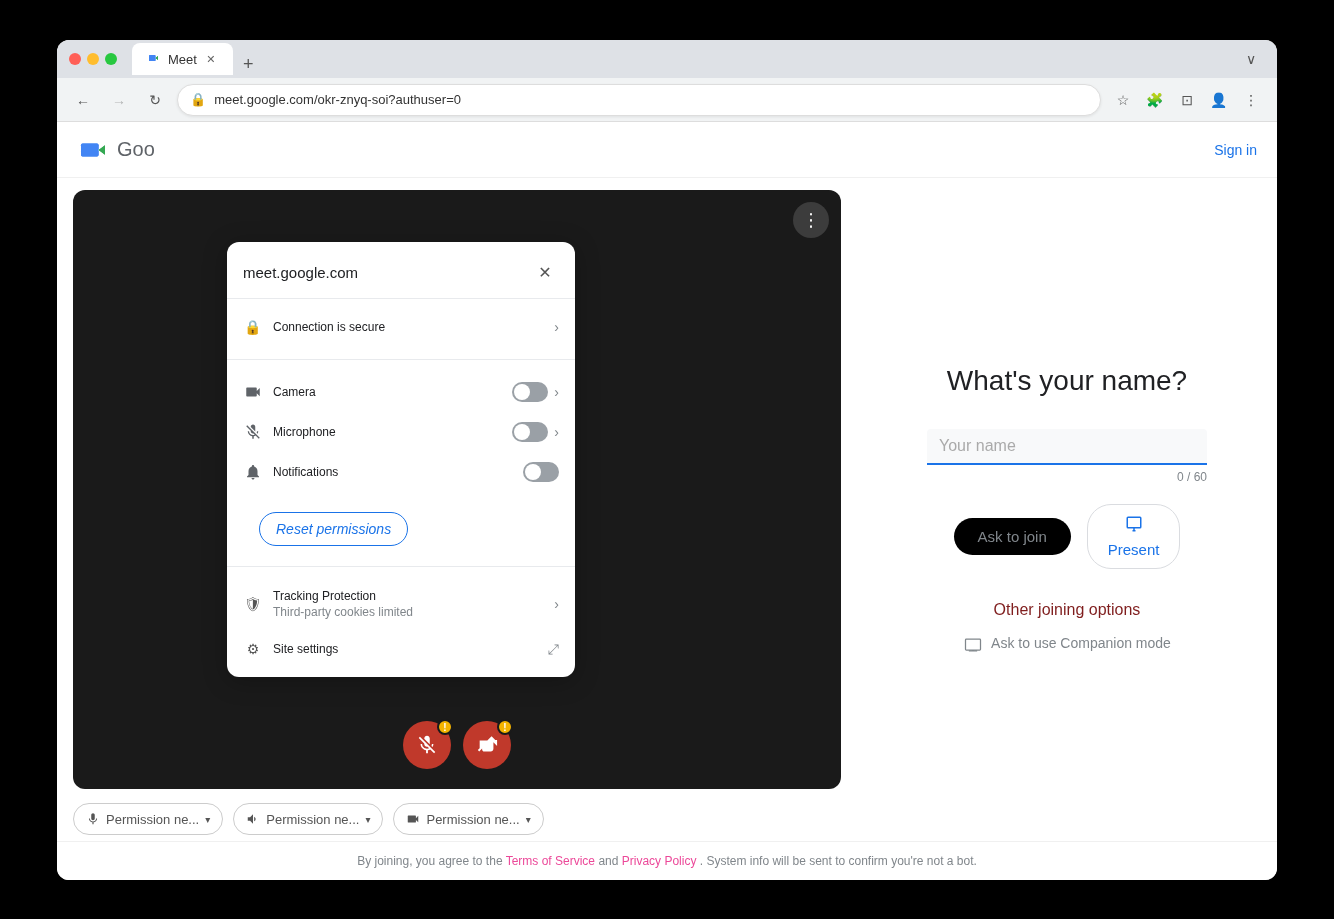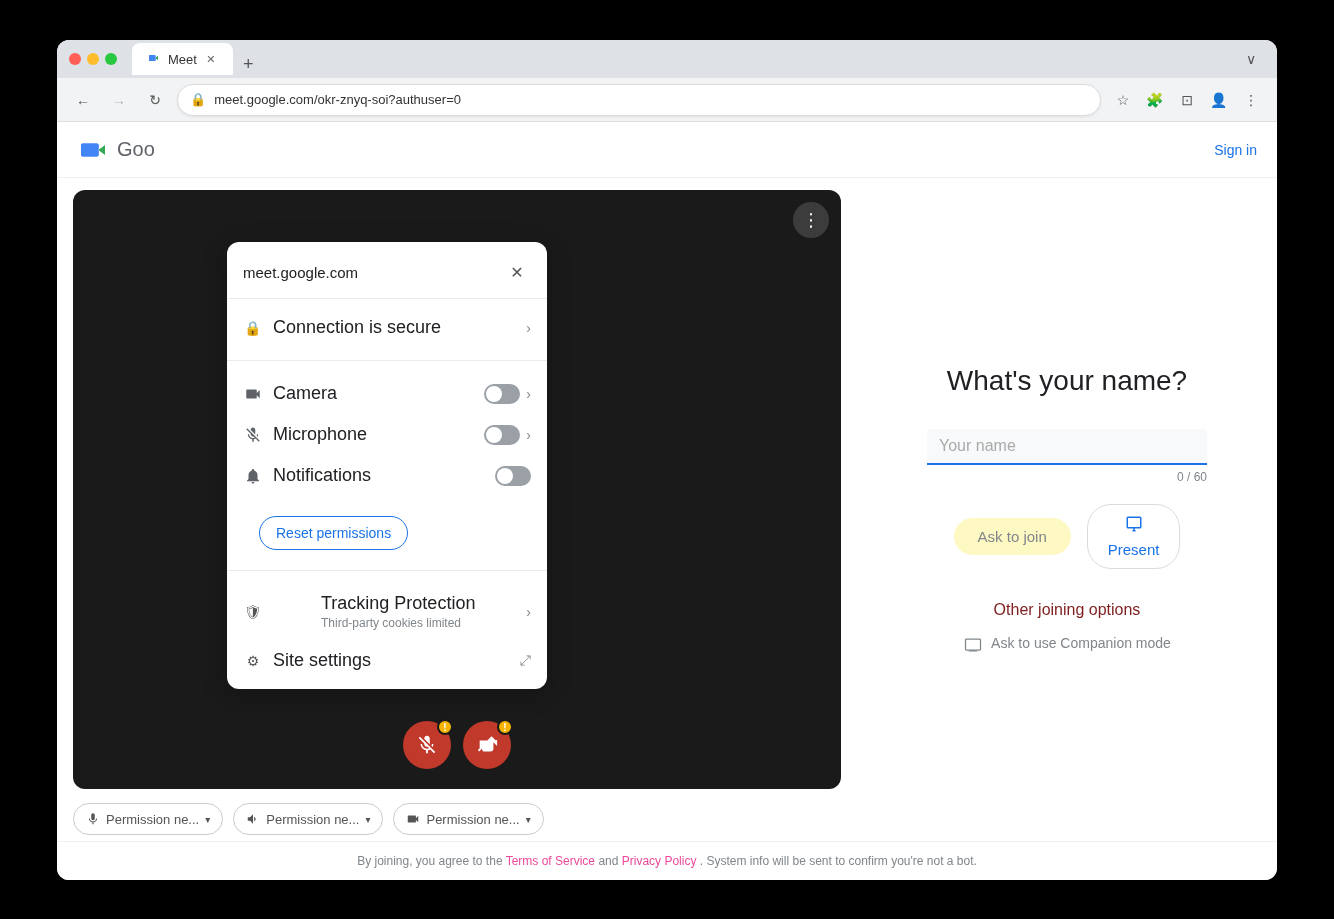--- a/index.html
+++ b/index.html
@@ -358,21 +358,21 @@
       margin-bottom: 20px;
       width: 280px;
     }
     .join-actions {
       display: flex;
       gap: 16px;
       align-items: center;
       margin-bottom: 32px;
     }
     .ask-join-btn {
-      background: #fef9c3;
+      background: #000000;
       color: #80868b;
       border: none;
       border-radius: 24px;
       padding: 10px 24px;
       font-size: 15px;
       cursor: pointer;
       font-weight: 500;
     }
     .present-btn {
       background: transparent;
@@ -415,21 +415,21 @@
     .footer-link {
       color: #ec4899;
       text-decoration: none;
     }
 
     
     .security-popup {
       position: absolute;
       top: 120px;
       left: 170px;
-      width: 320px;
+      width: 348px;
       background: #fff;
       border-radius: 12px;
       box-shadow: 0 4px 24px rgba(0,0,0,0.25);
       z-index: 100;
       overflow: hidden;
     }
     .popup-header {
       padding: 16px 16px 12px;
       display: flex;
       align-items: center;
@@ -470,21 +470,21 @@
       height: 20px;
       display: flex;
       align-items: center;
       justify-content: center;
       color: #555;
       font-size: 14px;
       flex-shrink: 0;
     }
     .popup-row-label {
       flex: 1;
-      font-size: 18px;
+      font-size: 12px;
       color: #202124;
     }
     .popup-row-sub {
       font-size: 12px;
       color: #80868b;
       margin-top: 2px;
     }
     .popup-row-chevron {
       font-size: 14px;
       color: #80868b;
@@ -517,20 +517,21 @@
     .reset-perms-btn {
       margin: 8px 16px;
       padding: 8px 16px;
       border: 1px solid #1a73e8;
       color: #1a73e8;
       background: transparent;
       border-radius: 20px;
       font-size: 14px;
       cursor: pointer;
       font-weight: 500;
+      font-style: italic;
     }
 
     .popup-row-right {
       display: flex;
       align-items: center;
       gap: 6px;
     }
   </style>
 </head>
 <body>
@@ -738,21 +739,21 @@
 
       <div style="padding: 4px 16px 8px;">
         <button class="reset-perms-btn">Reset permissions</button>
       </div>
 
       <div class="popup-divider"></div>
 
       <div class="popup-section">
         <div class="popup-row">
           <div class="popup-row-icon">🛡</div>
-          <div style="flex:1;margin-left:48px;">
+          <div style="flex:1;">
             <div class="popup-row-label">Tracking Protection</div>
             <div class="popup-row-sub">Third-party cookies limited</div>
           </div>
           <span class="popup-row-chevron">›</span>
         </div>
 
         <div class="popup-row">
           <div class="popup-row-icon">⚙</div>
           <span class="popup-row-label">Site settings</span>
           <span style="color:#80868b;font-size:14px;">⤢</span>

